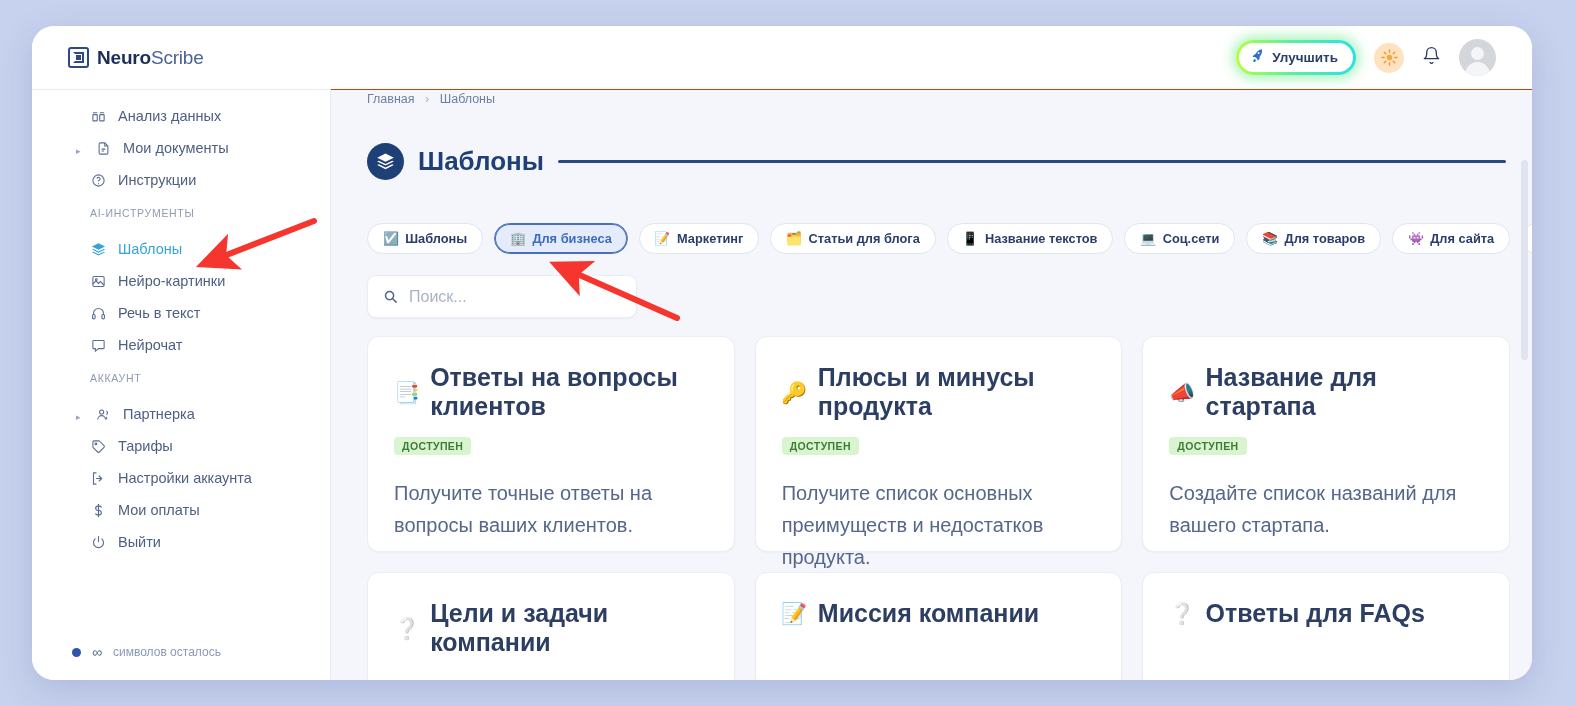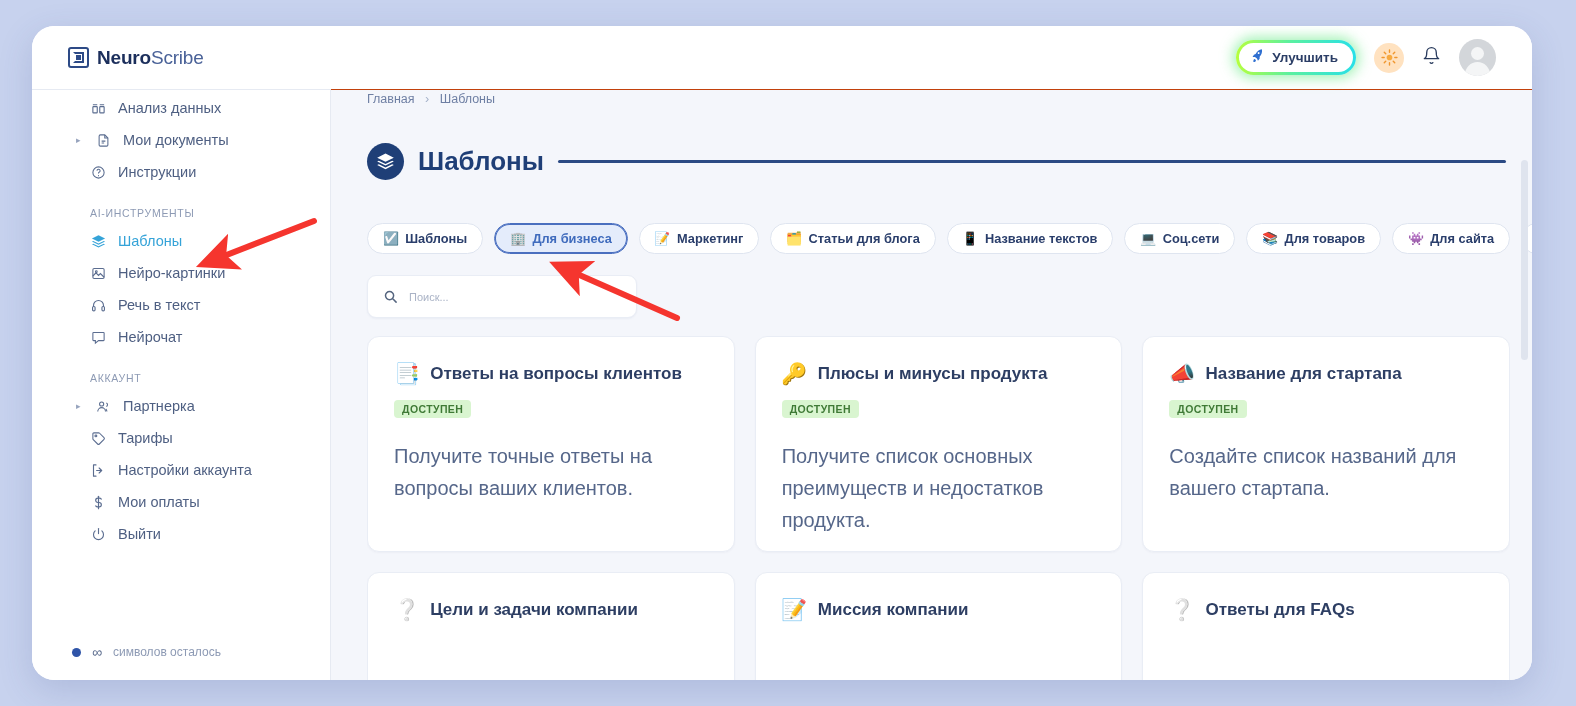--- a/index.html
+++ b/index.html
@@ -87,21 +87,21 @@
   
   #sidebar {
     position: absolute; left: 0; top: 63px;
     width: 299px; bottom: 0;
     background: #ffffff;
     border-right: 1px solid #e6eaf2;
     border-top: 1px solid #e6eaf2;
     overflow: hidden;
   }
   .nav-item {
-    display:flex; align-items:center; gap: 11px;
+    display:flex; align-items:flex-end; gap: 11px;
     height: 32px; padding: 0 14px 0 0;
     margin: 0 0 0 58px;
     font-size: 14.5px; color: #4e5f82; cursor: pointer;
     white-space: nowrap;
   }
   .nav-item.has-caret { margin-left: 44px; }
   .nav-item .caret { color:#96a3bd; font-size: 9px; width: 8px; }
   .nav-item .ico { width: 17px; display:flex; align-items:center; justify-content:center; color:#5b6d90; }
   .nav-item .ico svg { width:15px; height:15px; }
   .nav-item.active { color:#35a3d8; }
@@ -166,41 +166,41 @@
   #search-box {
     position:absolute; left: 36px; top: 185px;
     width: 270px; height: 43px;
     background:#fff; border:1px solid #e9edf5; border-radius: 9px;
     display:flex; align-items:center; gap: 11px; padding: 0 15px;
     box-shadow: 0 1px 2px rgba(40,60,110,.05);
   }
   #search-box svg { width: 15px; height: 15px; color:#55657f; flex:0 0 auto; }
   #search-input {
     border:none; outline:none; background:transparent;
-    font-size: 11px; color:#2a3e6b; width: 100%;
+    font-size: 16px; color:#2a3e6b; width: 100%;
     font-family: inherit;
   }
   #search-input::placeholder { color:#aab3c6; }
 
   
   #cards {
     position:absolute; left: 36px; top: 246px; right: 22px; bottom: 0;
     display:grid; grid-template-columns: repeat(3, 1fr); gap: 20px;
     align-content: start;
     overflow:hidden;
   }
   .card {
     background:#fff; border:1px solid #e9edf5; border-radius: 12px;
     padding: 26px 26px 26px 26px; height: 216px;
     cursor:pointer;
     box-shadow: 0 1px 2px rgba(40,60,110,.04);
   }
   .card-title-row { display:flex; align-items:center; gap: 10px; }
   .card-emo { font-size: 21px; line-height: 1; }
-  .card-title { font-size: 17px; font-weight:700; color:#2d3e63; }
+  .card-title { font-size: 25px; font-weight:700; color:#2d3e63; }
   .badge {
     display:inline-block; margin-top: 16px;
     background:#d9f5d0; color:#3f7a36;
     font-size: 10.5px; font-weight: 700; letter-spacing:.4px;
     text-transform: uppercase; padding: 3px 8px; border-radius: 4px;
   }
   .card-desc { margin-top: 22px; font-size: 20px; line-height: 1.6; color:#56678a; }
 
   
   #scrollbar {

